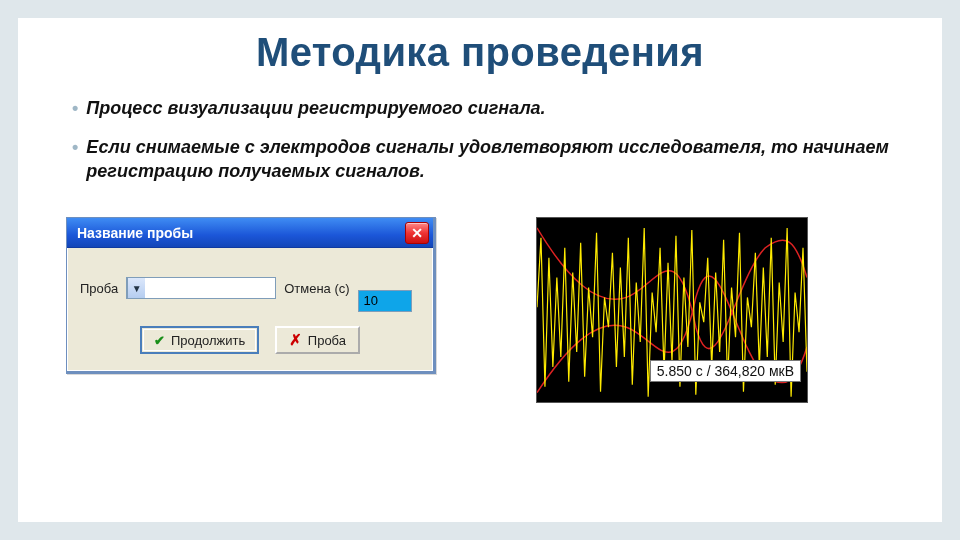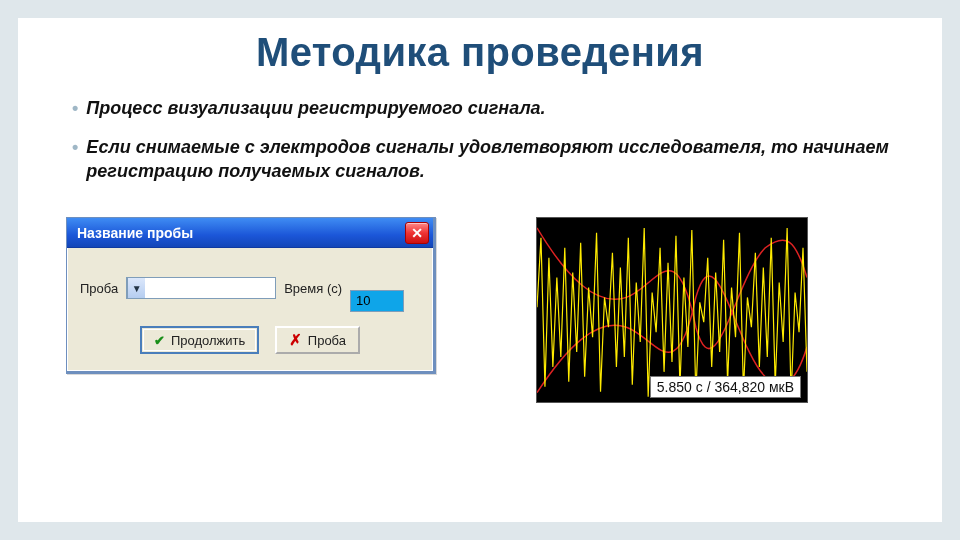--- a/index.html
+++ b/index.html
@@ -129,21 +129,21 @@
   .plot {
     width: 272px; height: 186px;
     background: #000;
     position: relative;
     overflow: hidden;
     border: 1px solid #555;
   }
   .plot svg { position: absolute; inset: 0; }
   .plot .readout {
     position: absolute;
-    right: 6px; bottom: 4px;
+    right: 6px; bottom: 20px;
     background: #fff;
     border: 1px solid #777;
     padding: 2px 6px;
     font-family: Tahoma, sans-serif;
     font-size: 14px;
     color: #111;
     white-space: nowrap;
   }
 </style>
 </head>
@@ -172,21 +172,21 @@
         <div class="dlg-close">
           <span>✕</span>
         </div>
       </div>
       <div class="dlg-body">
         <div class="dlg-row">
           <label>Проба</label>
           <div class="combo" style="width:150px">
             <span class="drop">▼</span>
           </div>
-          <label>Время (с)</label>
+          <label>Отмена (с)</label>
           <div class="num">
             <span>10</span>
           </div>
         </div>
         <div class="btnrow">
           <div class="wbtn primary">
             <span class="ico-check">✔</span>
             <span>Продолжить</span>
           </div>
           <div class="wbtn">

